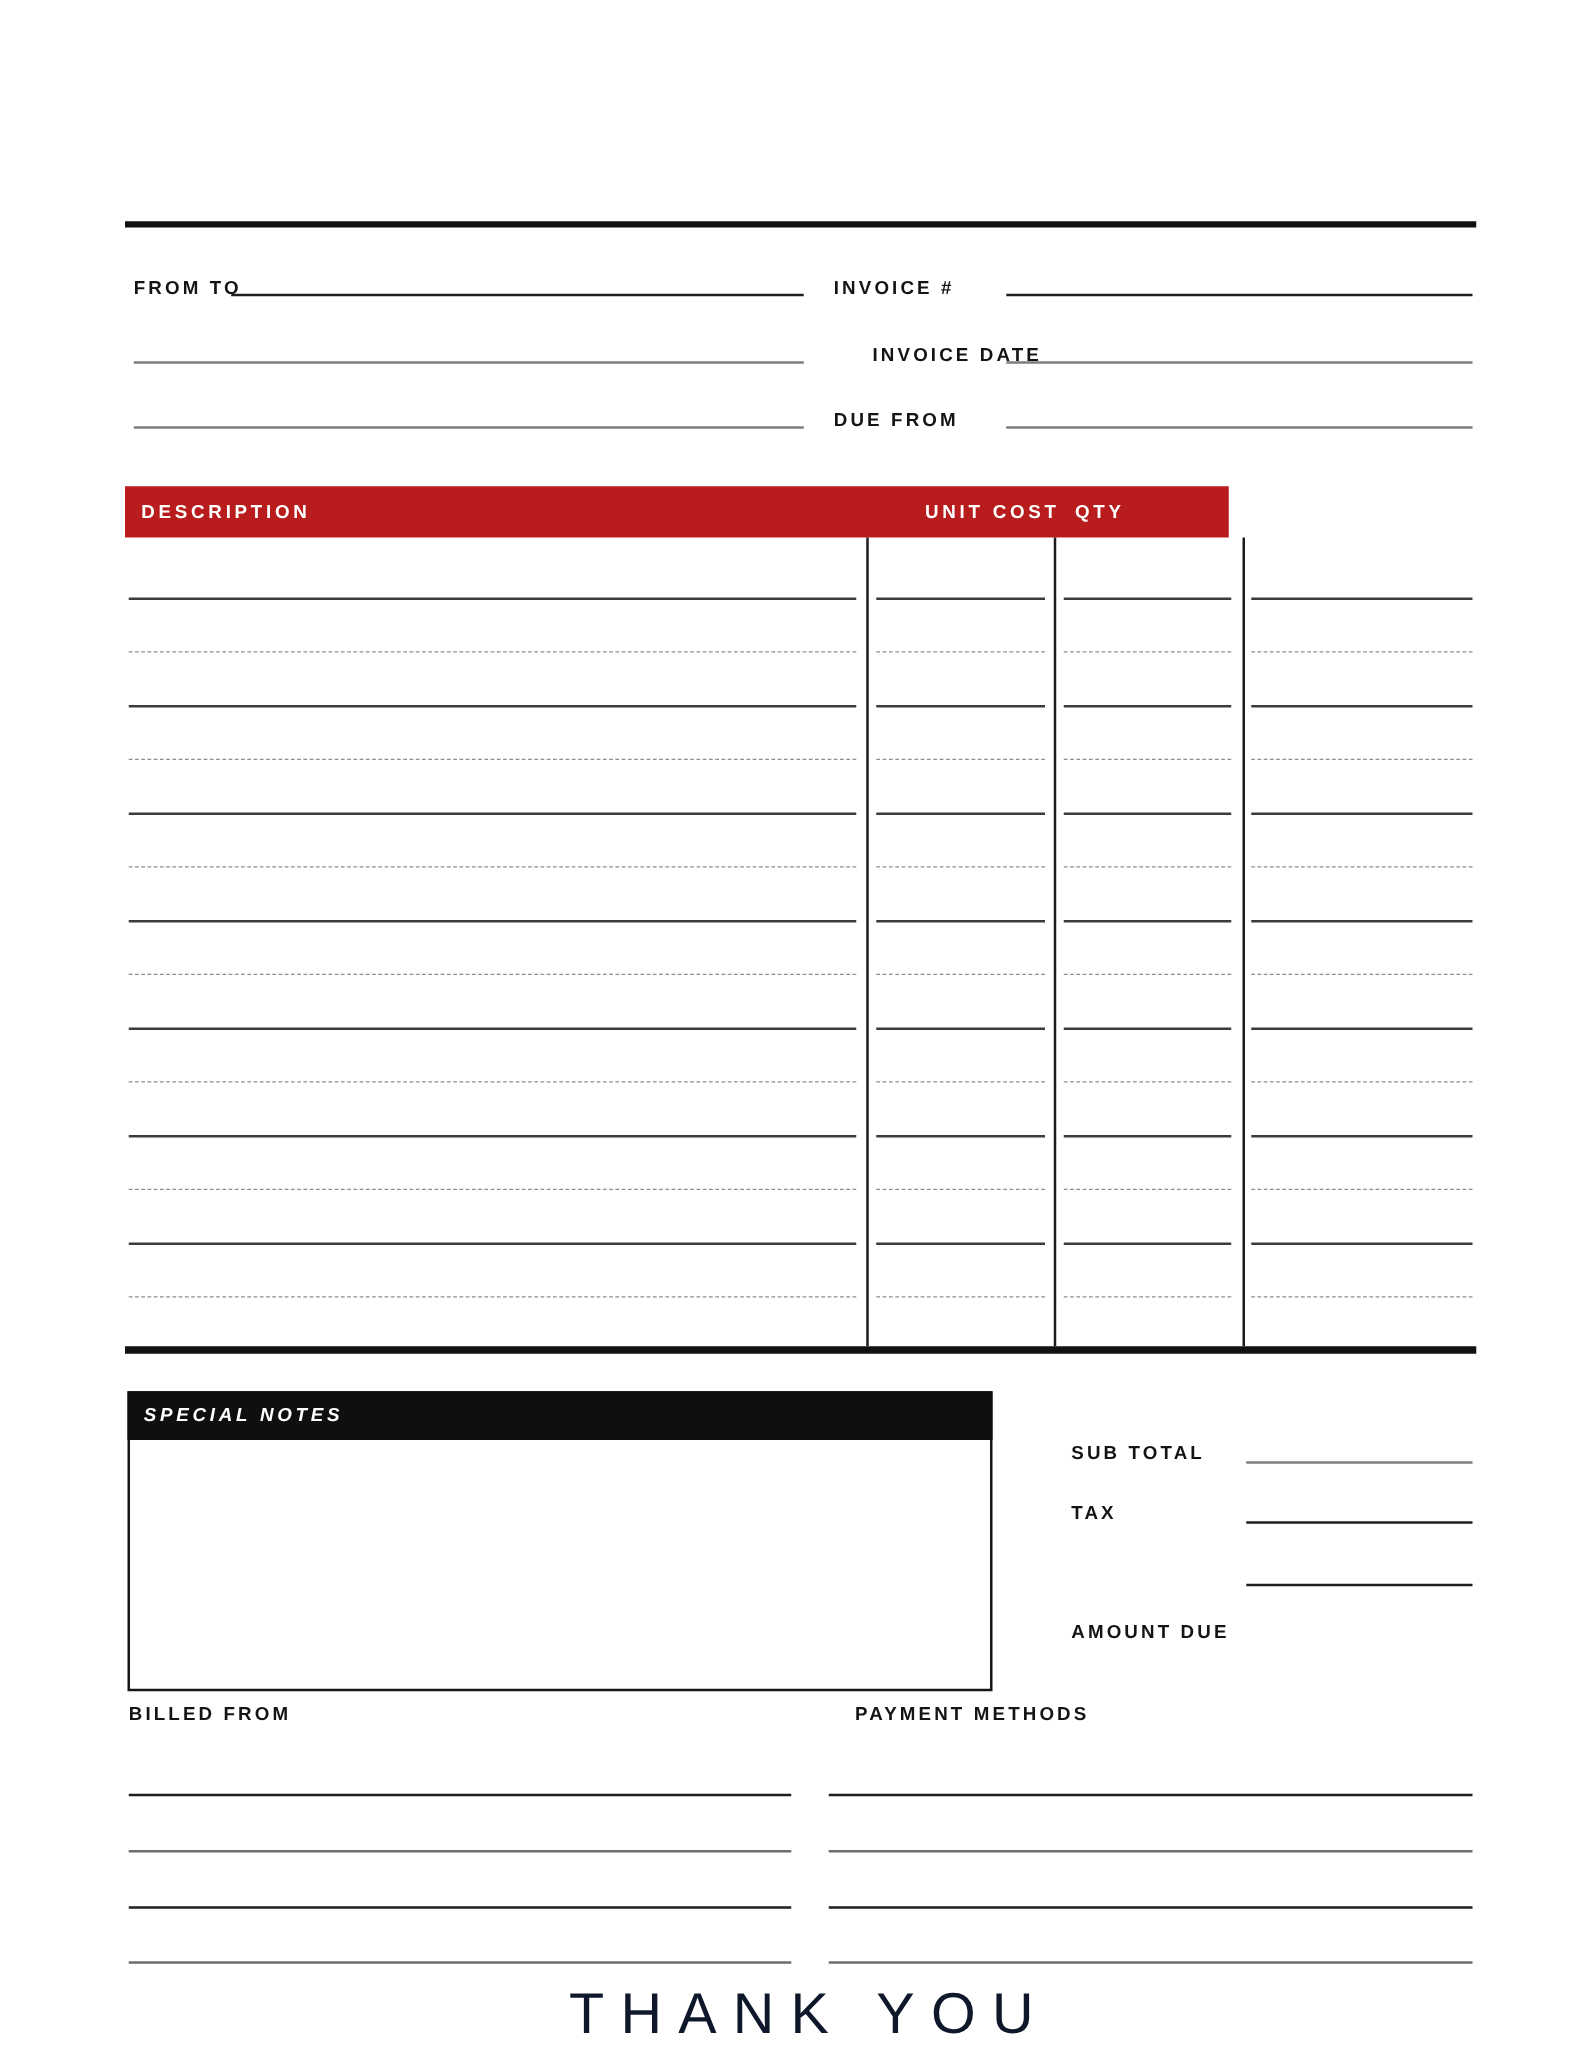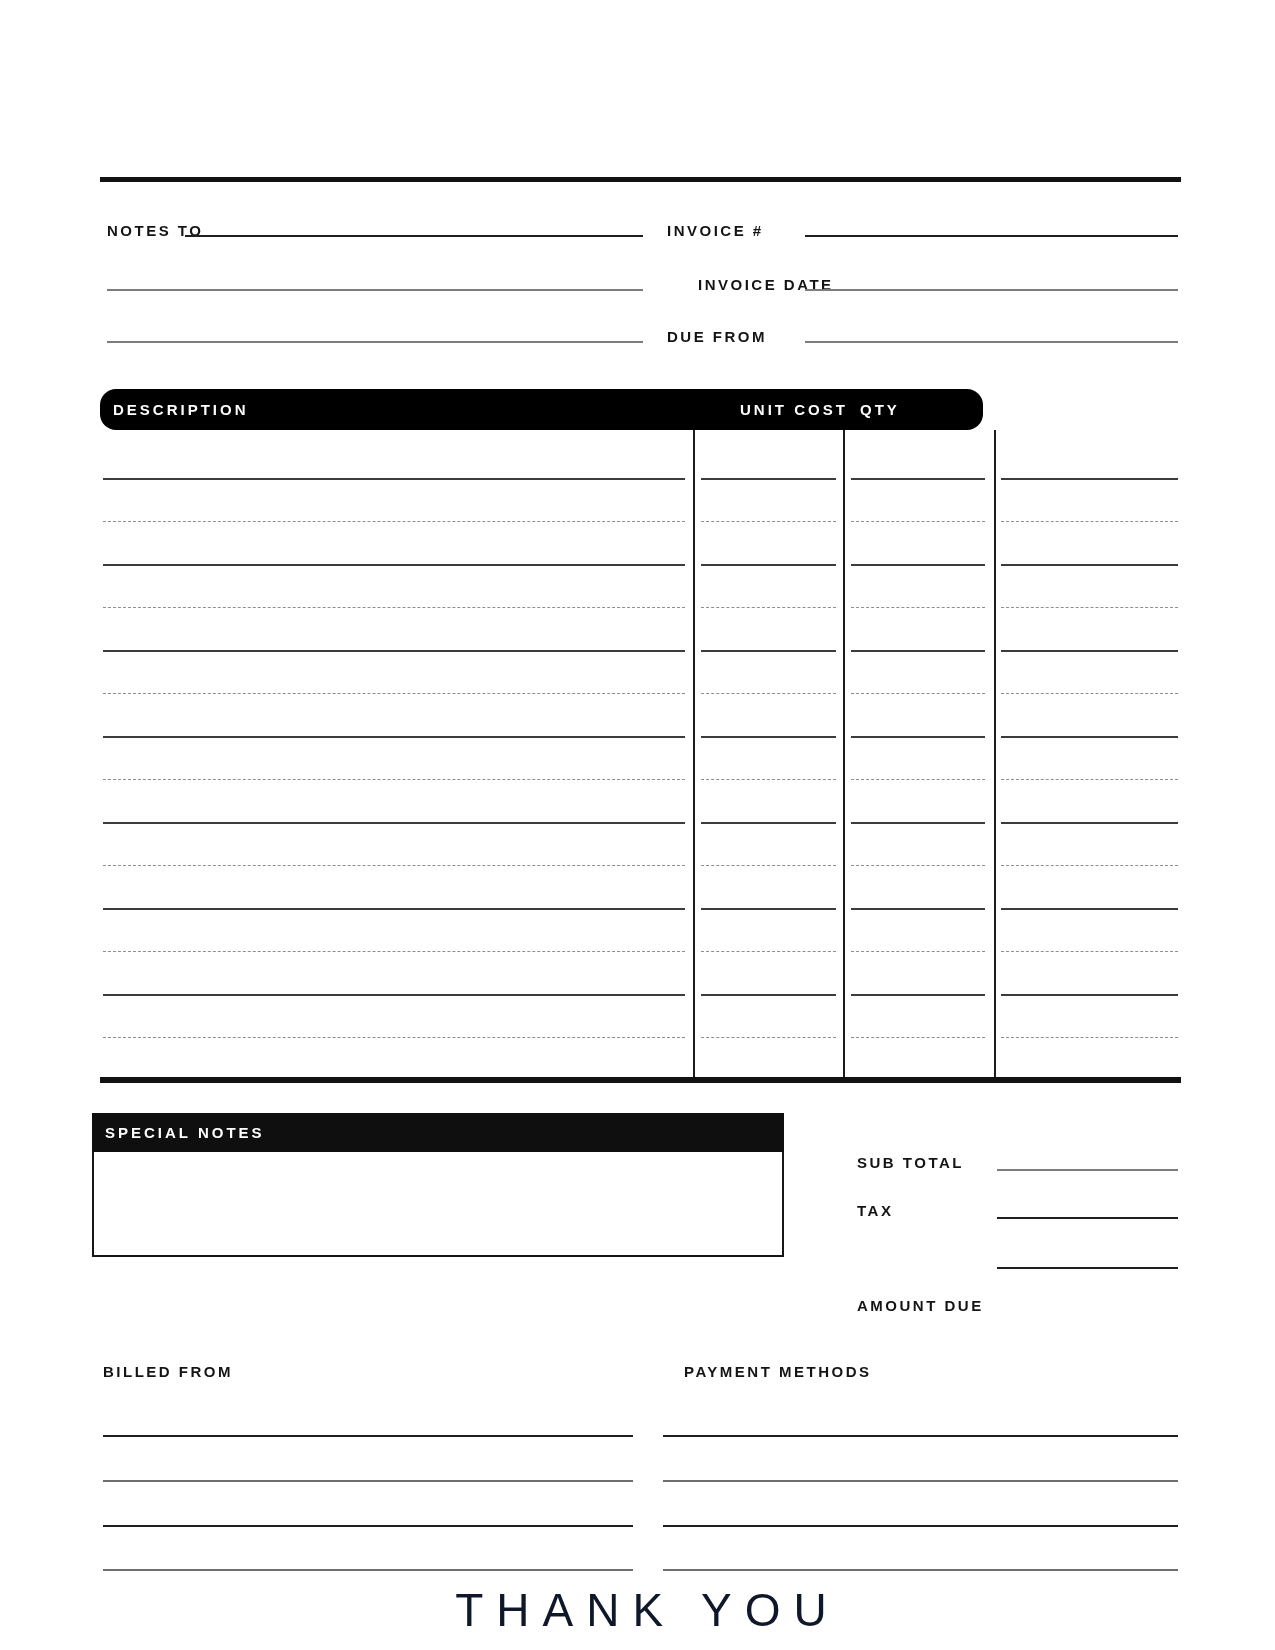--- a/index.html
+++ b/index.html
@@ -29,31 +29,31 @@
   }
   .hline{position:absolute;height:0;}
   .hline.solid2{border-top:2px solid #1f1f1f;}
   .hline.gray2{border-top:2px solid #7d7d7d;}
   .hline.mid2{border-top:2px solid #3c3c3c;}
   .hline.gray2b{border-top:2px solid #6e6e6e;}
   .hline.dash{border-top:1px dashed #8e8e8e;}
   
   .thead{
     position:absolute;left:100px;top:389px;width:883px;height:41px;
-    background:#000000;color:#ffffff;border-radius:16px;
+    background:#b91c1c;color:#ffffff;
   }
   .thead span{
     position:absolute;top:0;line-height:41px;
     font-size:15px;font-weight:bold;letter-spacing:3px;white-space:nowrap;
   }
   .vdiv{position:absolute;top:430px;height:647px;width:2px;background:#1c1c1c;}
   
   .notes-box{
-    position:absolute;left:92px;top:1113px;width:692px;height:144px;
-    border:2px solid #161616;box-sizing:border-box;background:#ffffff;
+    position:absolute;left:102px;top:1113px;width:692px;height:240px;
+    border:2px solid #161616;box-sizing:border-box;background:#ffffff;font-style:italic;
   }
   .notes-head{
     position:absolute;left:-2px;top:-2px;width:692px;height:39px;
     background:#0f0f0f;color:#ffffff;
   }
   .notes-head span{
     position:absolute;left:13px;top:0;line-height:39px;
     font-size:15px;font-weight:bold;letter-spacing:3px;
   }
   .thankyou{
@@ -63,21 +63,21 @@
     color:#0f172a;white-space:nowrap;margin-left:10px;
   }
 </style>
 </head>
 <body>
 
 <div class="page">
 
   <div class="rule-thick" style="left:100px;top:177px;width:1081px;"></div>
 
-  <div class="lbl" style="left:107px;top:222px;">NOTES TO</div>
+  <div class="lbl" style="left:107px;top:222px;">FROM TO</div>
   <div class="hline solid2" style="left:185px;top:235px;width:458px;"></div>
   <div class="hline gray2" style="left:107px;top:289px;width:536px;"></div>
   <div class="hline gray2" style="left:107px;top:341px;width:536px;"></div>
 
   <div class="lbl" style="left:667px;top:222px;">INVOICE #</div>
   <div class="hline solid2" style="left:805px;top:235px;width:373px;"></div>
 
   <div class="lbl" style="left:698px;top:276px;">INVOICE DATE</div>
   <div class="hline gray2" style="left:805px;top:289px;width:373px;"></div>
 

